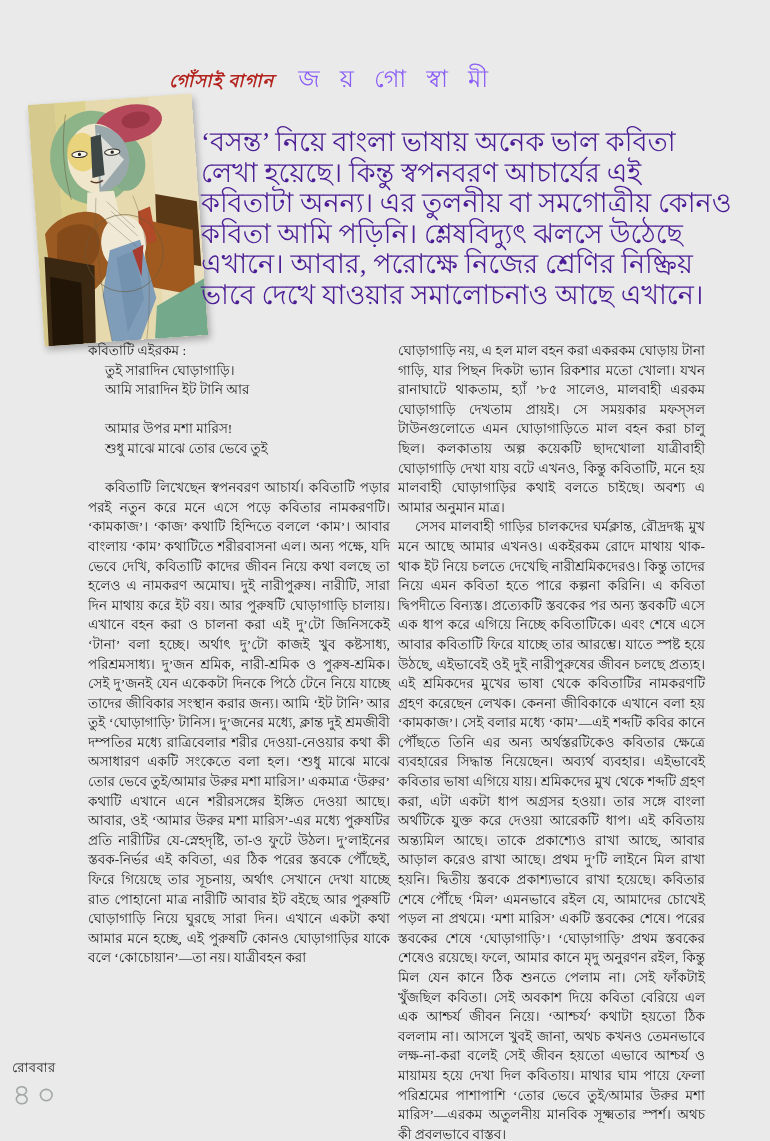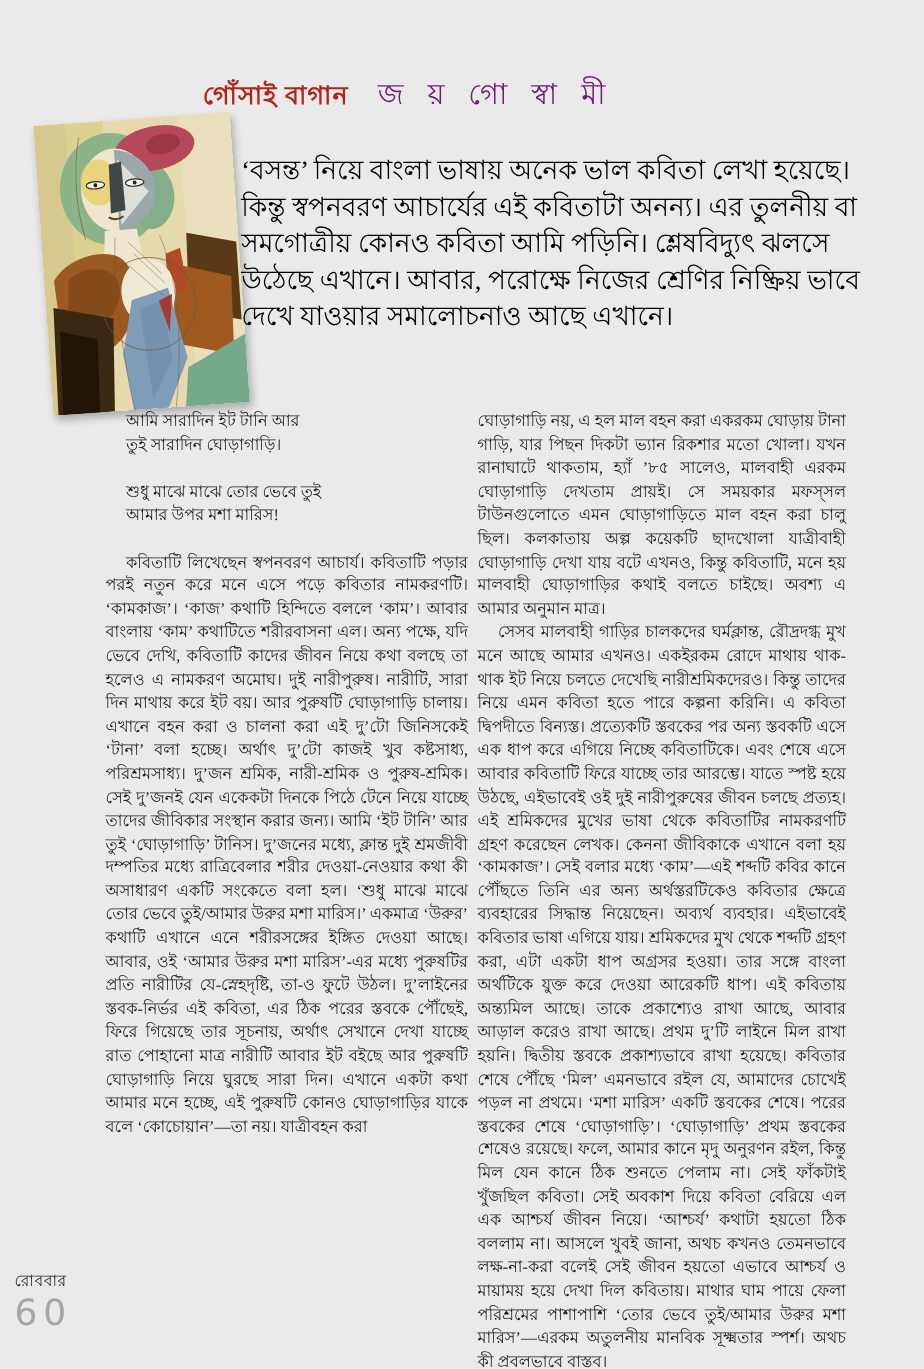--- a/index.html
+++ b/index.html
@@ -13,36 +13,36 @@
     color:#1e1e1e;
   }
   
   .masthead{
     position:absolute;left:169px;top:60px;
     display:flex;align-items:baseline;gap:24px;
     white-space:nowrap;
   }
   .series-label{
     color:var(--accent,#b3231e);
-    font-size:21px;font-weight:bold;letter-spacing:1px;
+    font-size:18px;font-weight:bold;letter-spacing:1px;font-style:italic;
   }
   .author-title{
-    color:#701a75;font-size:24px;letter-spacing:7px;font-weight:500;
+    color:#8b5cf6;font-size:24px;letter-spacing:7px;font-weight:500;
   }
   
   .artwork{
     position:absolute;left:36px;top:99px;width:164px;height:242px;
     transform:rotate(-4deg);
     box-shadow:2px 4px 7px rgba(0,0,0,.28);
   }
   .artwork svg{display:block;width:100%;height:100%;}
   
   .intro{
     position:absolute;left:201px;top:127px;width:537px;
-    font-size:22px;line-height:30.6px;color:#000000;
+    font-size:27px;line-height:30.6px;color:#4c1d95;
     text-align:left;
   }
   
   .col{
     position:absolute;top:341px;
     font-size:13.5px;line-height:19.6px;
     text-align:justify;color:#1c1c1c;
   }
   .col-left{left:88px;width:302px;}
   .col-right{left:398px;width:307px;}
@@ -134,39 +134,40 @@
       <path d="M36,12 C30,40 30,70 36,96" fill="none" stroke="#6a5a3c" stroke-width="0.8" opacity="0.6"></path>
       <path d="M60,96 C56,130 58,180 66,238" fill="none" stroke="#6a5a3c" stroke-width="0.7" opacity="0.5"></path>
       <path d="M96,96 C108,130 110,180 100,238" fill="none" stroke="#6a5a3c" stroke-width="0.7" opacity="0.5"></path>
       <path d="M70,100 L96,128 M74,110 L98,136 M70,120 L96,146" stroke="#6a5a3c" stroke-width="0.6" fill="none" opacity="0.55"></path>
     </svg>
   </div>
 
   <div class="intro">‘বসন্ত’ নিয়ে বাংলা ভাষায় অনেক ভাল কবিতা লেখা হয়েছে। কিন্তু স্বপনবরণ আচার্যের এই কবিতাটা অনন্য। এর তুলনীয় বা সমগোত্রীয় কোনও কবিতা আমি পড়িনি। শ্লেষবিদ্যুৎ ঝলসে উঠেছে এখানে। আবার, পরোক্ষে নিজের শ্রেণির নিষ্ক্রিয় ভাবে দেখে যাওয়ার সমালোচনাও আছে এখানে।</div>
 
   <div class="col col-left">
+    <p class="poem-intro">কবিতাটি এইরকম :</p>
     <div class="poem">
         <div class="stanza">
+          <span class="poem-line">তুই সারাদিন ঘোড়াগাড়ি।</span>
           <span class="poem-line">আমি সারাদিন ইট টানি আর</span>
-          <span class="poem-line">তুই সারাদিন ঘোড়াগাড়ি।</span>
         </div>
         <div class="stanza">
         </div>
         <div class="stanza">
+          <span class="poem-line">আমার উপর মশা মারিস!</span>
           <span class="poem-line">শুধু মাঝে মাঝে তোর ভেবে তুই</span>
-          <span class="poem-line">আমার উপর মশা মারিস!</span>
         </div>
       </div>
     <p class="indent after-poem">কবিতাটি লিখেছেন স্বপনবরণ আচার্য। কবিতাটি পড়ার পরই নতুন করে মনে এসে পড়ে কবিতার নামকরণটি। ‘কামকাজ’। ‘কাজ’ কথাটি হিন্দিতে বললে ‘কাম’। আবার বাংলায় ‘কাম’ কথাটিতে শরীরবাসনা এল। অন্য পক্ষে, যদি ভেবে দেখি, কবিতাটি কাদের জীবন নিয়ে কথা বলছে তা হলেও এ নামকরণ অমোঘ। দুই নারীপুরুষ। নারীটি, সারা দিন মাথায় করে ইট বয়। আর পুরুষটি ঘোড়াগাড়ি চালায়। এখানে বহন করা ও চালনা করা এই দু’টো জিনিসকেই ‘টানা’ বলা হচ্ছে। অর্থাৎ দু’টো কাজই খুব কষ্টসাধ্য, পরিশ্রমসাধ্য। দু’জন শ্রমিক, নারী-শ্রমিক ও পুরুষ-শ্রমিক। সেই দু’জনই যেন একেকটা দিনকে পিঠে টেনে নিয়ে যাচ্ছে তাদের জীবিকার সংস্থান করার জন্য। আমি ‘ইট টানি’ আর তুই ‘ঘোড়াগাড়ি’ টানিস। দু’জনের মধ্যে, ক্লান্ত দুই শ্রমজীবী দম্পতির মধ্যে রাত্রিবেলার শরীর দেওয়া-নেওয়ার কথা কী অসাধারণ একটি সংকেতে বলা হল। ‘শুধু মাঝে মাঝে তোর ভেবে তুই/আমার উরুর মশা মারিস।’ একমাত্র ‘উরুর’ কথাটি এখানে এনে শরীরসঙ্গের ইঙ্গিত দেওয়া আছে। আবার, ওই ‘আমার উরুর মশা মারিস’-এর মধ্যে পুরুষটির প্রতি নারীটির যে-স্নেহদৃষ্টি, তা-ও ফুটে উঠল। দু’লাইনের স্তবক-নির্ভর এই কবিতা, এর ঠিক পরের স্তবকে পৌঁছেই, ফিরে গিয়েছে তার সূচনায়, অর্থাৎ সেখানে দেখা যাচ্ছে রাত পোহানো মাত্র নারীটি আবার ইট বইছে আর পুরুষটি ঘোড়াগাড়ি নিয়ে ঘুরছে সারা দিন। এখানে একটা কথা আমার মনে হচ্ছে, এই পুরুষটি কোনও ঘোড়াগাড়ির যাকে বলে ‘কোচোয়ান’—তা নয়। যাত্রীবহন করা</p>
   </div>
 
   <div class="col col-right">
     <p>ঘোড়াগাড়ি নয়, এ হল মাল বহন করা একরকম ঘোড়ায় টানা গাড়ি, যার পিছন দিকটা ভ্যান রিকশার মতো খোলা। যখন রানাঘাটে থাকতাম, হ্যাঁ ’৮৫ সালেও, মালবাহী এরকম ঘোড়াগাড়ি দেখতাম প্রায়ই। সে সময়কার মফস্‌সল টাউনগুলোতে এমন ঘোড়াগাড়িতে মাল বহন করা চালু ছিল। কলকাতায় অল্প কয়েকটি ছাদখোলা যাত্রীবাহী ঘোড়াগাড়ি দেখা যায় বটে এখনও, কিন্তু কবিতাটি, মনে হয় মালবাহী ঘোড়াগাড়ির কথাই বলতে চাইছে। অবশ্য এ আমার অনুমান মাত্র।</p>
     <p class="indent">সেসব মালবাহী গাড়ির চালকদের ঘর্মক্লান্ত, রৌদ্রদগ্ধ মুখ মনে আছে আমার এখনও। একইরকম রোদে মাথায় থাক-থাক ইট নিয়ে চলতে দেখেছি নারীশ্রমিকদেরও। কিন্তু তাদের নিয়ে এমন কবিতা হতে পারে কল্পনা করিনি। এ কবিতা দ্বিপদীতে বিন্যস্ত। প্রত্যেকটি স্তবকের পর অন্য স্তবকটি এসে এক ধাপ করে এগিয়ে নিচ্ছে কবিতাটিকে। এবং শেষে এসে আবার কবিতাটি ফিরে যাচ্ছে তার আরম্ভে। যাতে স্পষ্ট হয়ে উঠছে, এইভাবেই ওই দুই নারীপুরুষের জীবন চলছে প্রত্যহ। এই শ্রমিকদের মুখের ভাষা থেকে কবিতাটির নামকরণটি গ্রহণ করেছেন লেখক। কেননা জীবিকাকে এখানে বলা হয় ‘কামকাজ’। সেই বলার মধ্যে ‘কাম’—এই শব্দটি কবির কানে পৌঁছতে তিনি এর অন্য অর্থস্তরটিকেও কবিতার ক্ষেত্রে ব্যবহারের সিদ্ধান্ত নিয়েছেন। অব্যর্থ ব্যবহার। এইভাবেই কবিতার ভাষা এগিয়ে যায়। শ্রমিকদের মুখ থেকে শব্দটি গ্রহণ করা, এটা একটা ধাপ অগ্রসর হওয়া। তার সঙ্গে বাংলা অর্থটিকে যুক্ত করে দেওয়া আরেকটি ধাপ। এই কবিতায় অন্ত্যমিল আছে। তাকে প্রকাশ্যেও রাখা আছে, আবার আড়াল করেও রাখা আছে। প্রথম দু’টি লাইনে মিল রাখা হয়নি। দ্বিতীয় স্তবকে প্রকাশ্যভাবে রাখা হয়েছে। কবিতার শেষে পৌঁছে ‘মিল’ এমনভাবে রইল যে, আমাদের চোখেই পড়ল না প্রথমে। ‘মশা মারিস’ একটি স্তবকের শেষে। পরের স্তবকের শেষে ‘ঘোড়াগাড়ি’। ‘ঘোড়াগাড়ি’ প্রথম স্তবকের শেষেও রয়েছে। ফলে, আমার কানে মৃদু অনুরণন রইল, কিন্তু মিল যেন কানে ঠিক শুনতে পেলাম না। সেই ফাঁকটাই খুঁজছিল কবিতা। সেই অবকাশ দিয়ে কবিতা বেরিয়ে এল এক আশ্চর্য জীবন নিয়ে। ‘আশ্চর্য’ কথাটা হয়তো ঠিক বললাম না। আসলে খুবই জানা, অথচ কখনও তেমনভাবে লক্ষ-না-করা বলেই সেই জীবন হয়তো এভাবে আশ্চর্য ও মায়াময় হয়ে দেখা দিল কবিতায়। মাথার ঘাম পায়ে ফেলা পরিশ্রমের পাশাপাশি ‘তোর ভেবে তুই/আমার উরুর মশা মারিস’—এরকম অতুলনীয় মানবিক সূক্ষ্মতার স্পর্শ। অথচ কী প্রবলভাবে বাস্তব।</p>
 
   </div>
 
   <div class="footer">
     <span class="magazine">রোববার</span>
-    <span class="page-number">60</span>
+    <span class="page-number">৪০</span>
   </div>
 
 </div>
 
 </body></html>

